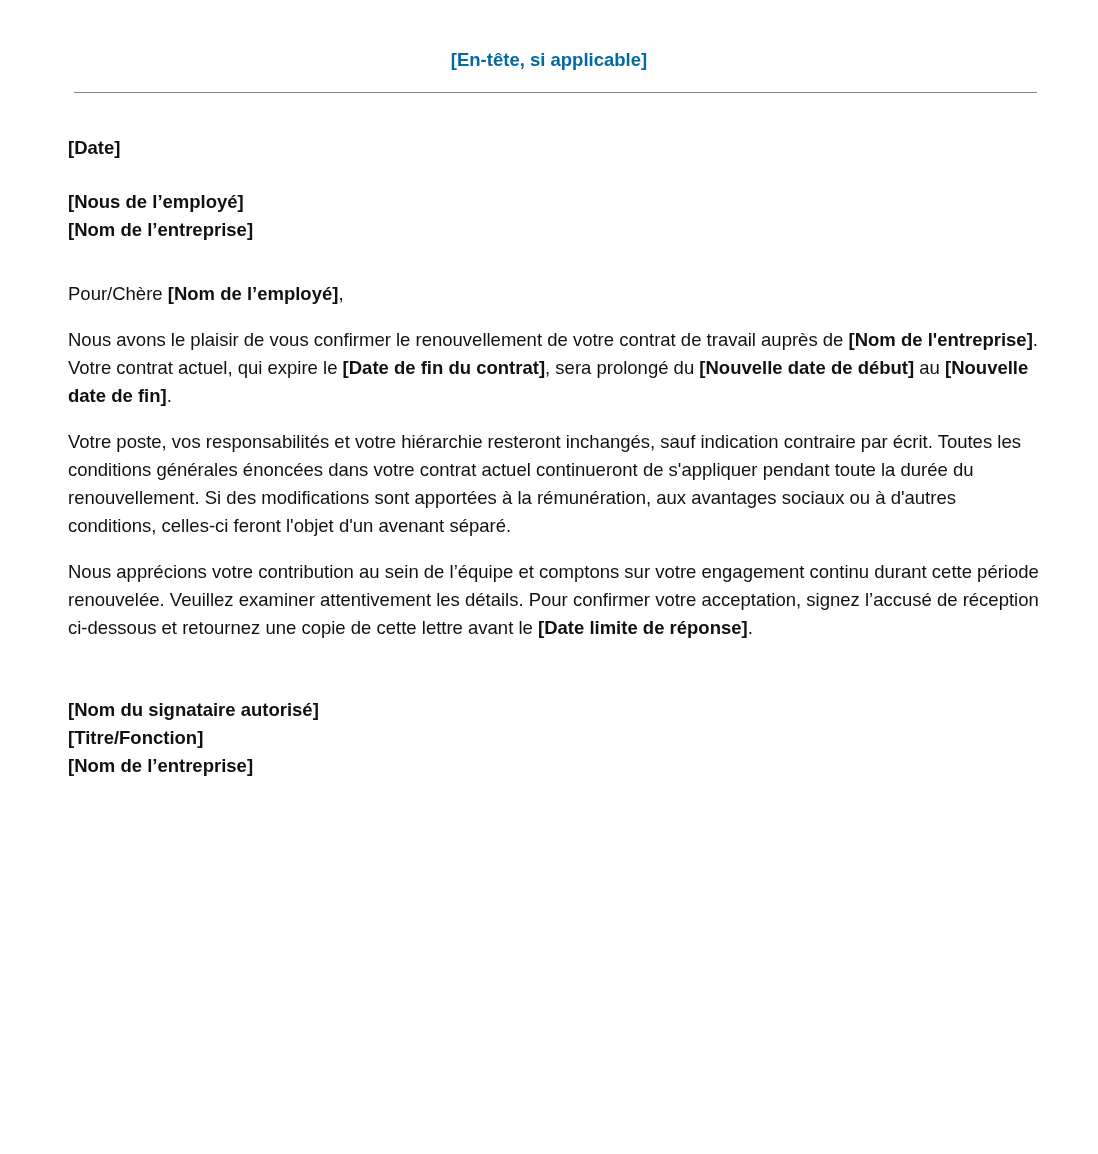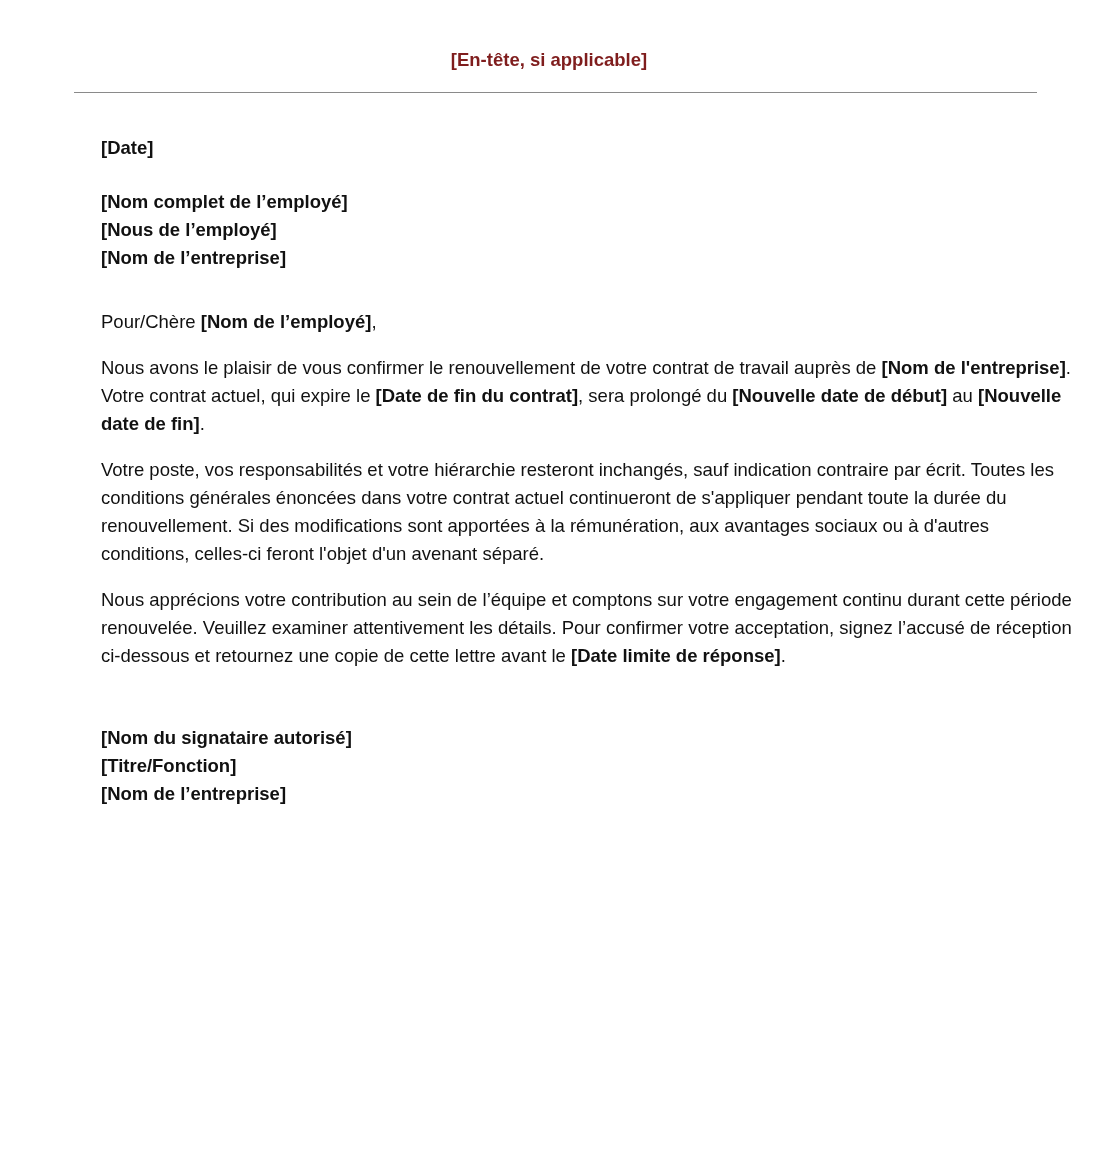--- a/index.html
+++ b/index.html
@@ -4,47 +4,46 @@
   <style>
     html, body { margin: 0; padding: 0; background: #ffffff; }
     body {
       width: 1098px; height: 1154px; position: relative; overflow: hidden;
       font-family: "Liberation Sans", "DejaVu Sans", sans-serif;
       color: #111111;
     }
     .header {
       position: absolute; left: 0; top: 46px; width: 1098px;
       text-align: center; font-weight: bold; font-size: 18.5px; line-height: 28px;
-      color: #7f1d1d;
+      color: #0369a1;
     }
     .rule {
       position: absolute; left: 74px; top: 92px; width: 963px; height: 0;
       border-top: 1.5px solid #8a8a8a;
     }
     .doc {
       position: absolute; left: 68px; top: 134px; width: 975px;
-      font-size: 18.5px; line-height: 28px; margin-left: 33px;
+      font-size: 18.5px; line-height: 28px;
     }
     .doc p { margin: 0; }
     .b { font-weight: bold; }
     .gap { height: 18px; }
     .gap-lg { height: 26px; }
   </style>
 </head>
 <body>
 
 <div class="header">[En-tête, si applicable]</div>
 <div class="rule"></div>
 
 <div class="doc">
   <p class="b">[Date]</p>
   <div class="gap-lg"></div>
 
   <div>
-    <p class="b">[Nom complet de l’employé]</p>
     <p class="b">[Nous de l’employé]</p>
     <p class="b">[Nom de l’entreprise]</p>
   </div>
   <div class="gap"></div>
 
   <div class="gap"></div>
 
   <p><span>Pour/Chère </span><span class="b">[Nom de l’employé]</span><span>,</span></p>
   <div class="gap"></div>
 

